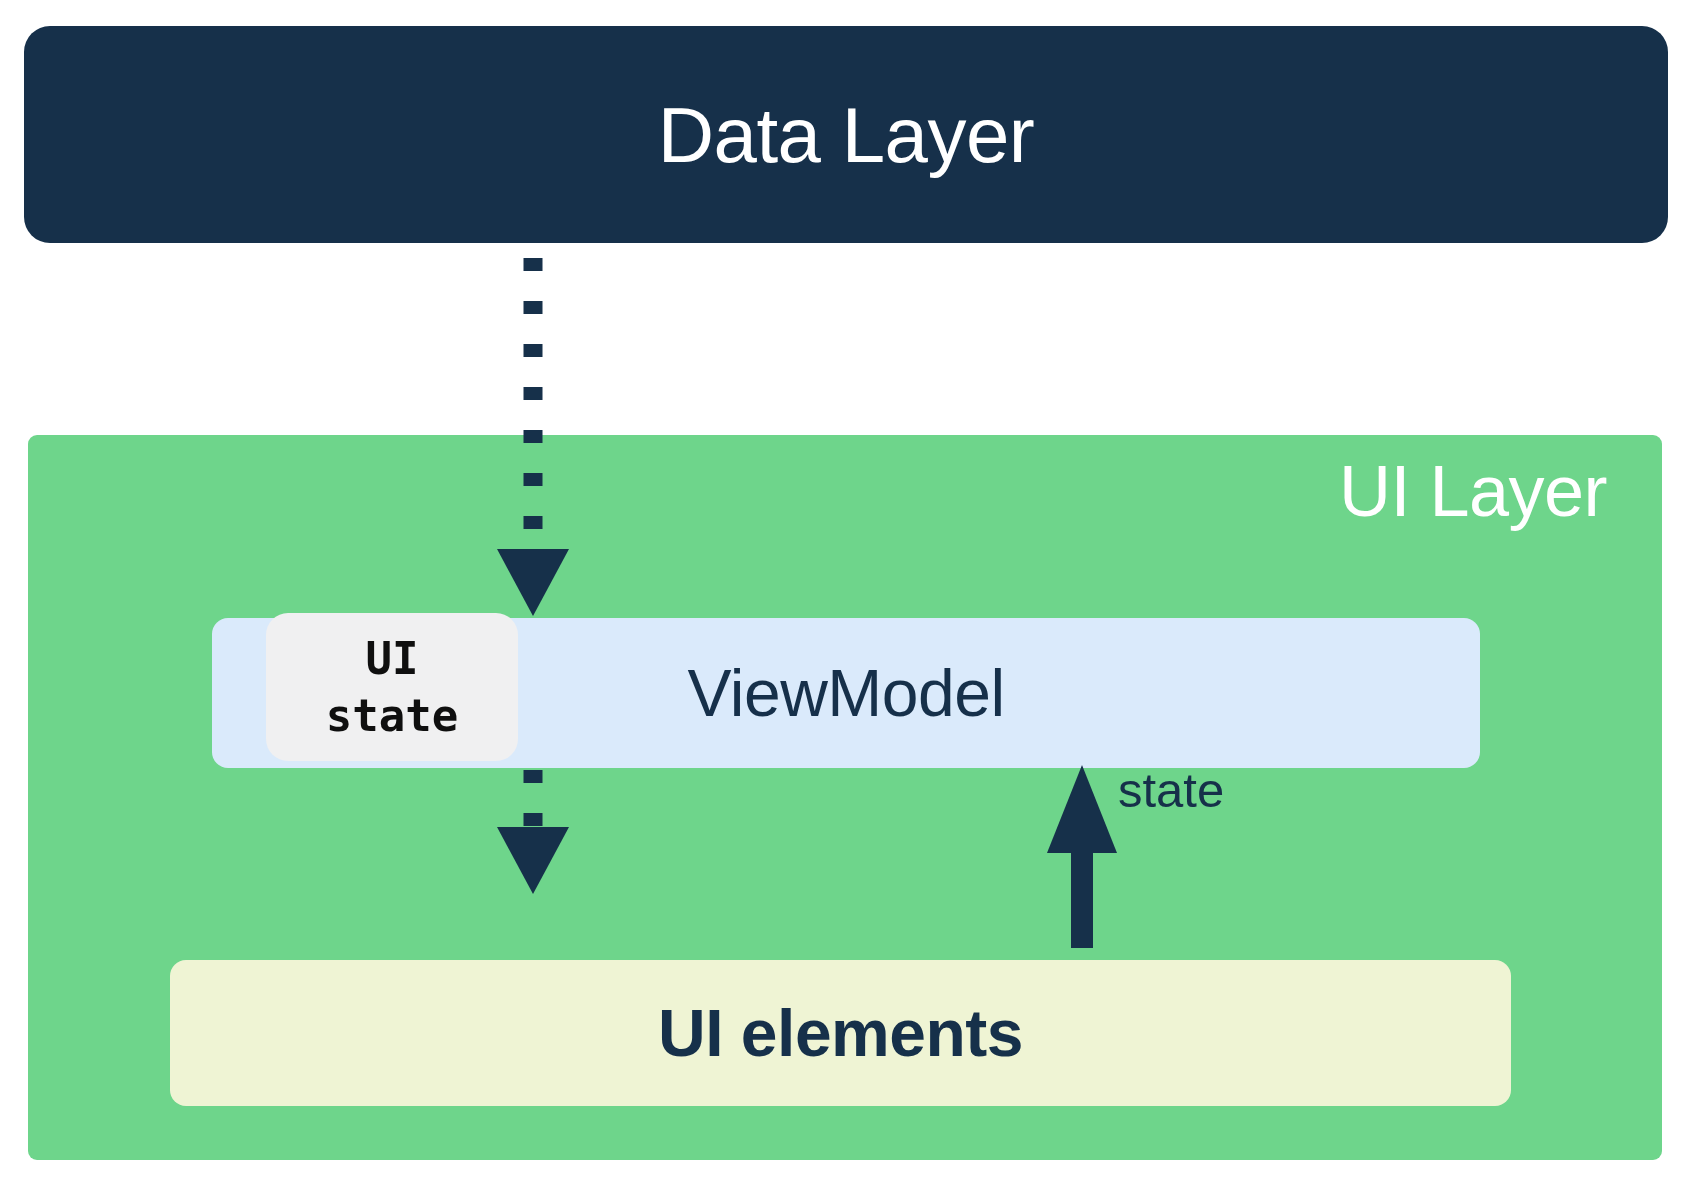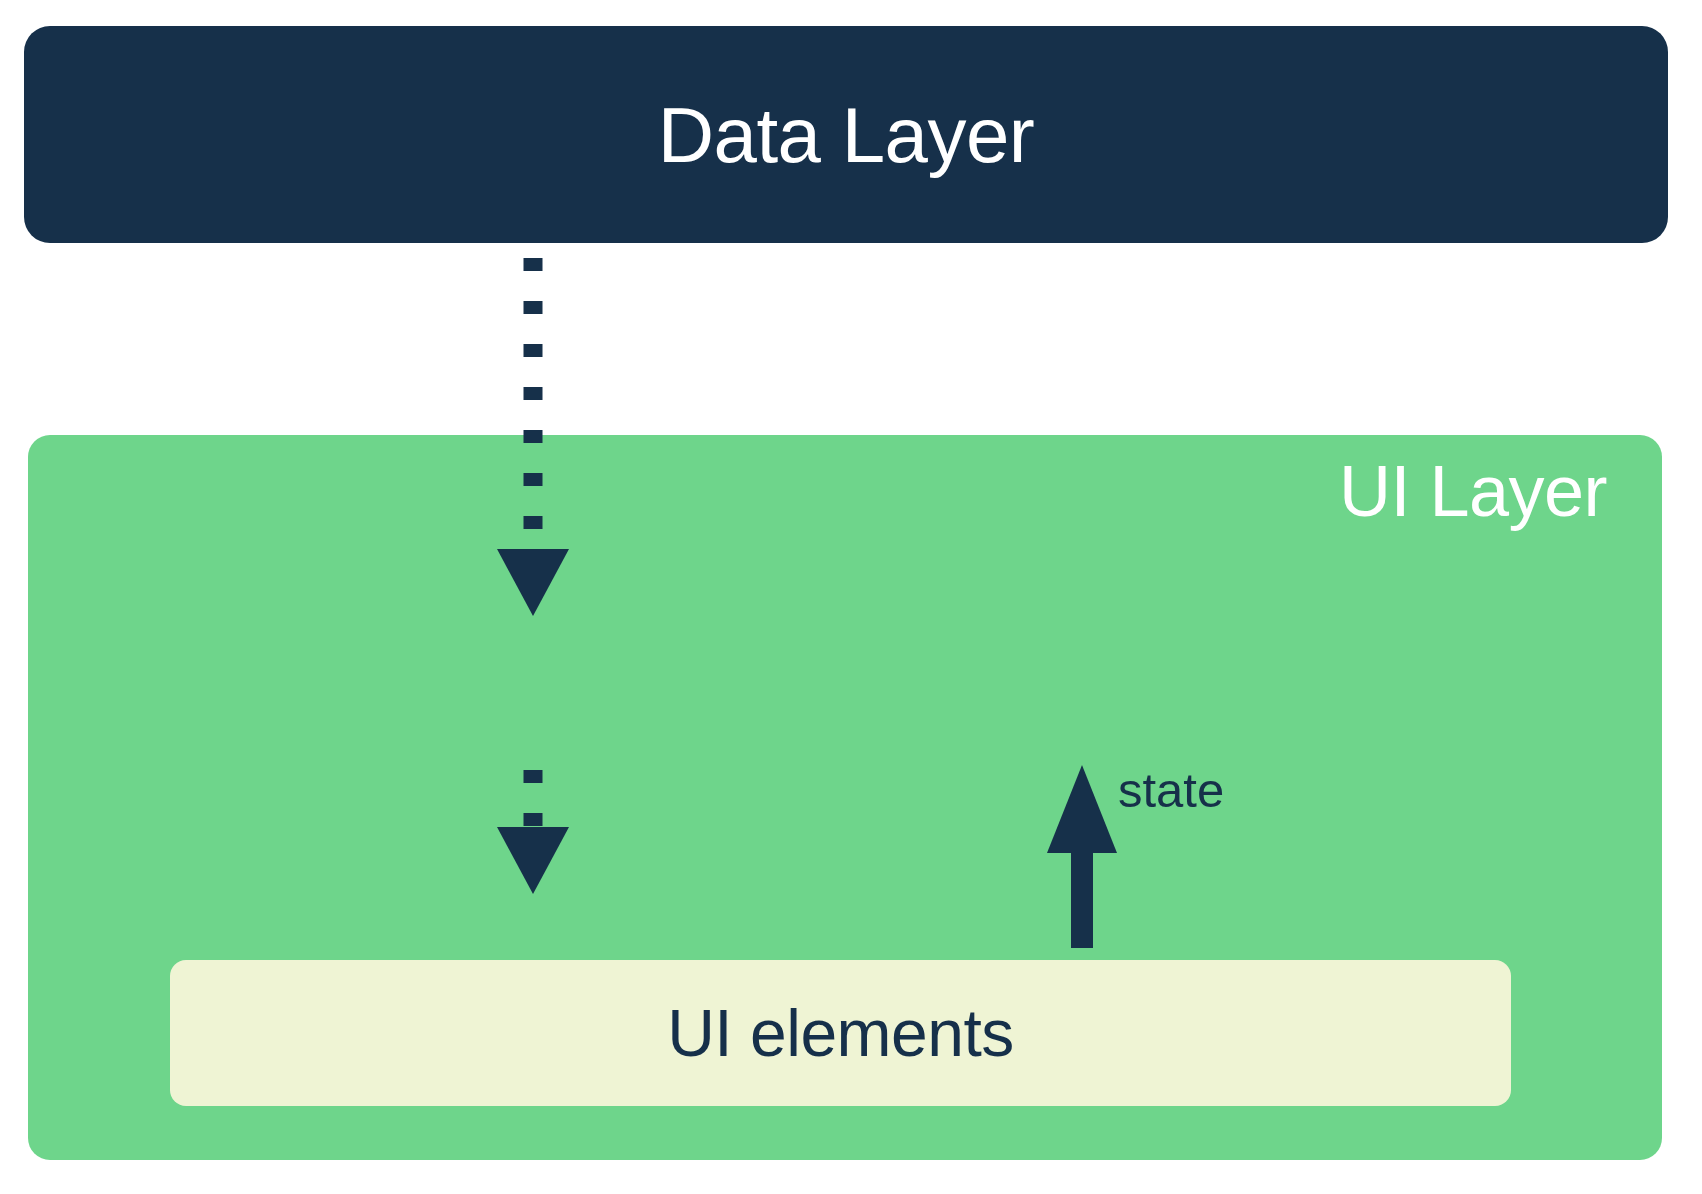--- a/index.html
+++ b/index.html
@@ -53,21 +53,21 @@
   }
 
   
   #ui-layer {
     position: absolute;
     left: 28px;
     top: 435px;
     width: 1634px;
     height: 725px;
     background: #6ed58b;
-    border-radius: 22px;
+    border-radius: 9px;
   }
   #ui-layer-title {
     position: absolute;
     right: 55px;
     top: 20px;
     color: #ffffff;
     font-size: 72px;
     font-weight: 400;
     letter-spacing: -0.5px;
     line-height: 1;
@@ -126,21 +126,21 @@
     height: 146px;
     background: #eff4d4;
     border-radius: 16px;
     display: flex;
     align-items: center;
     justify-content: center;
   }
   #ui-elements-label {
     color: #16304a;
     font-size: 66px;
-    font-weight: 400;
+    font-weight: 700;
     letter-spacing: -0.5px;
     line-height: 1;
   }
 
   
   #events-label {
     position: absolute;
     left: 1118px;
     top: 766px;
     color: #16304a;
@@ -166,21 +166,28 @@
 
   <div id="data-layer">
     <span id="data-layer-title">Data Layer</span>
   </div>
 
 
   <div id="ui-layer">
     <span id="ui-layer-title">UI Layer</span>
   </div>
 
-
+  <div id="viewmodel-box">
+    <span id="viewmodel-label">ViewModel</span>
+  </div>
+
+  <div id="ui-state-box">
+    <span class="ui-state-line">UI</span>
+    <span class="ui-state-line">state</span>
+  </div>
 
   <div id="ui-elements-box">
     <span id="ui-elements-label">UI elements</span>
   </div>
 
   <div id="events-label">state</div>
 
   <svg id="arrows" viewBox="0 0 1702 1194" xmlns="http://www.w3.org/2000/svg">
 
     <g>

